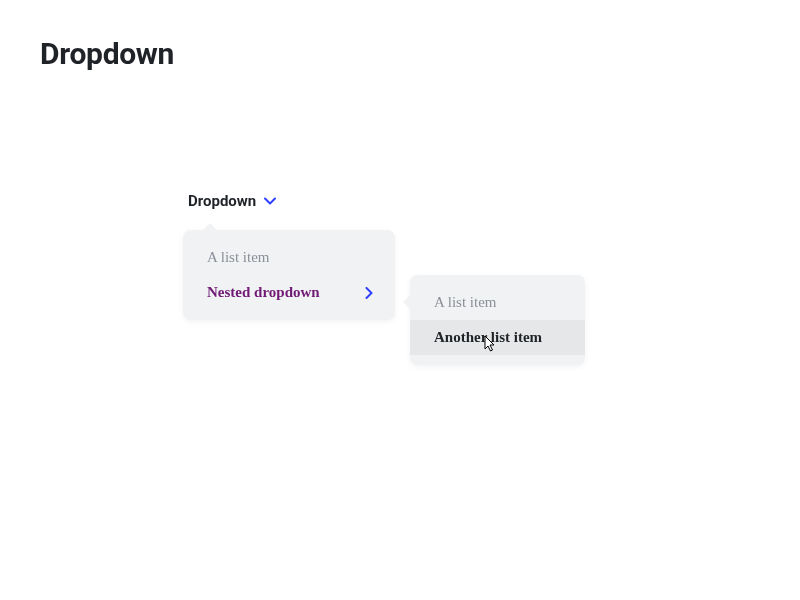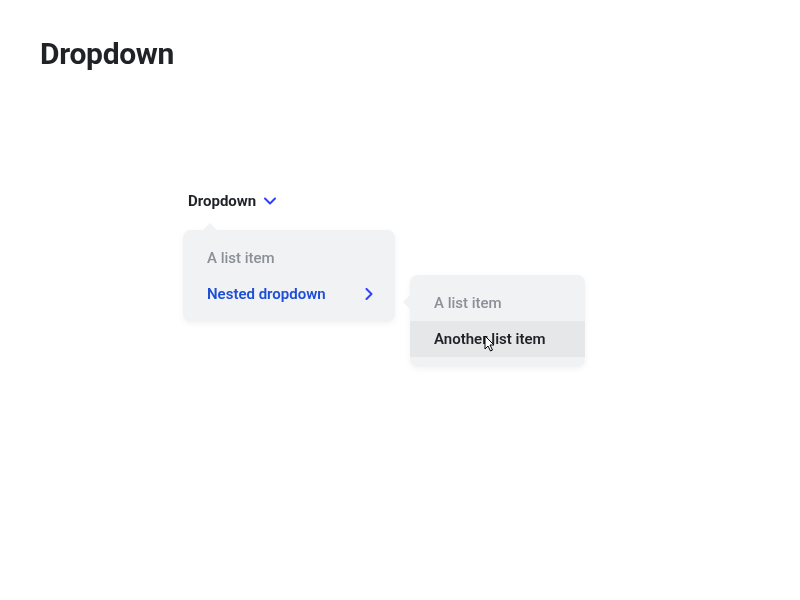--- a/index.html
+++ b/index.html
@@ -48,20 +48,21 @@
     .chevron-down svg {
       width: 12px;
       height: 8px;
     }
     .menu {
       position: absolute;
       background: #f1f2f4;
       border-radius: 8px;
       box-shadow: 0 2px 6px rgba(0,0,0,0.05);
       padding: 10px 0;
+      font-family: Liberation Serif, serif;
     }
     .menu.primary {
       left: 183px;
       top: 230px;
       width: 212px;
     }
     .menu.nested {
       left: 410px;
       top: 275px;
       width: 175px;
@@ -91,21 +92,21 @@
       display: flex;
       align-items: center;
       justify-content: space-between;
       padding: 9px 20px 9px 24px;
       font-size: 15px;
       color: #8a8f98;
       cursor: pointer;
       font-weight: 500;
     }
     .menu-item.active {
-      color: #1d4ed8;
+      color: #701a75;
       font-weight: 600;
     }
     .menu-item.hovered {
       background: #e6e7e9;
       color: #1f2328;
       font-weight: 600;
     }
     .chevron-right {
       width: 10px;
       height: 14px;

